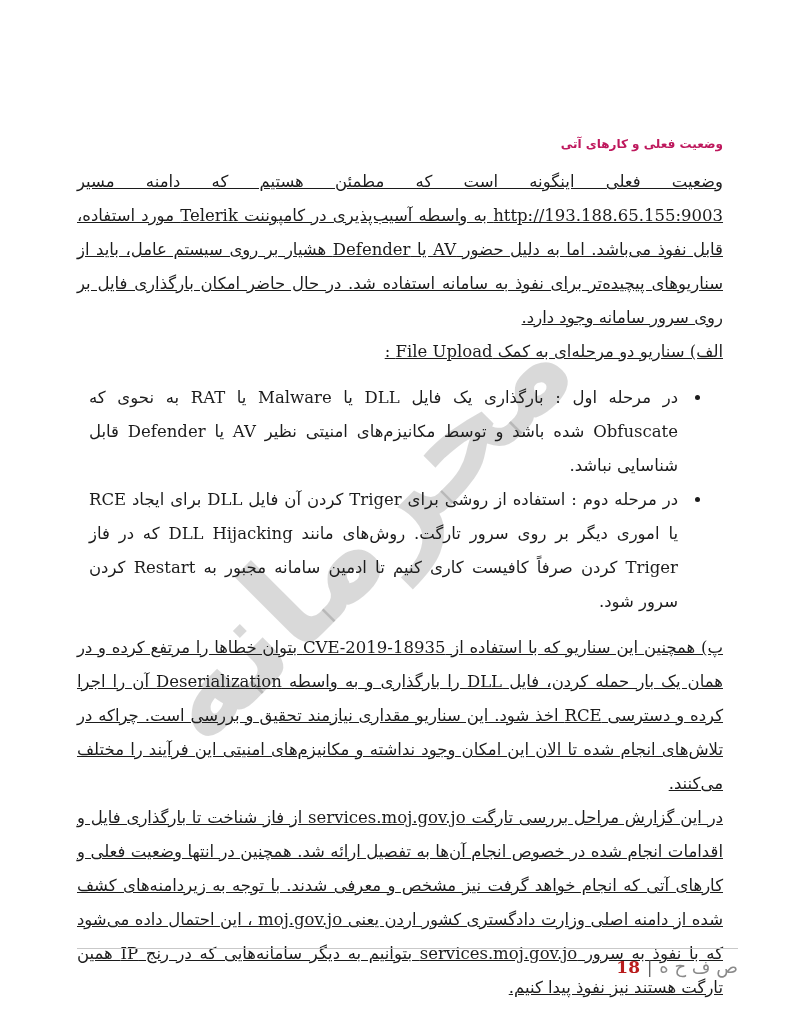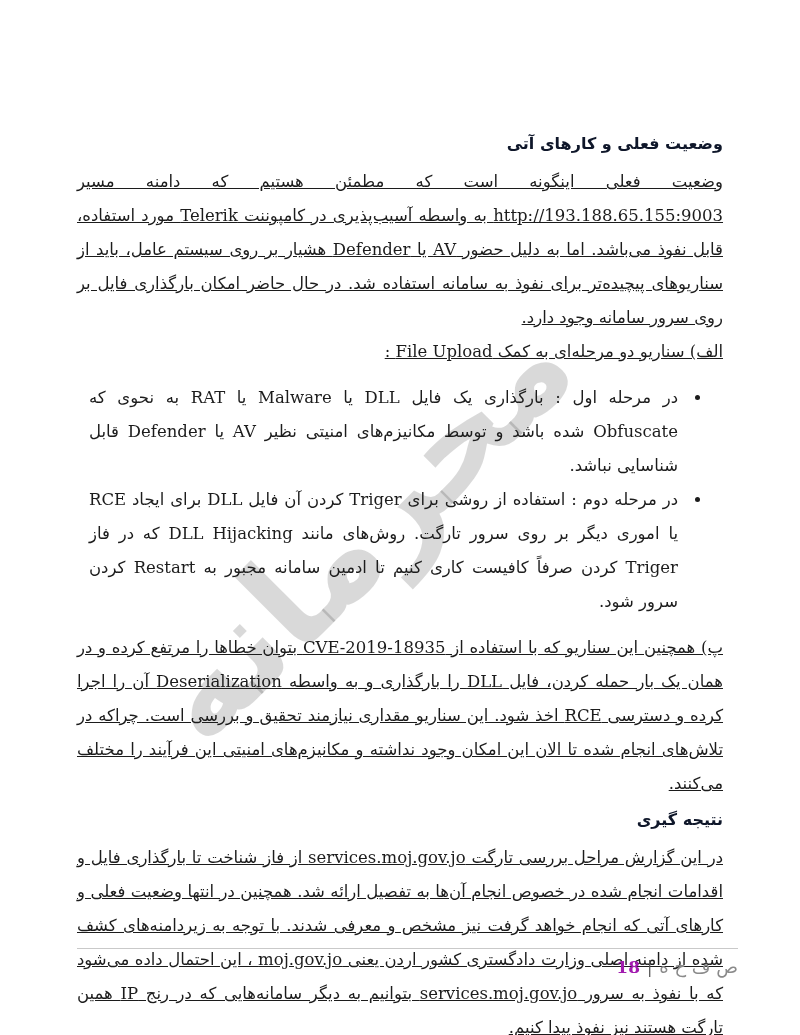--- a/index.html
+++ b/index.html
@@ -26,26 +26,26 @@
     user-select:none;
   }
   .content {
     position:absolute;
     top:125px; right:77px; left:77px;
     z-index:2;
     direction:rtl;
     text-align:justify;
   }
   .content h1 {
-    font-size:16px;
+    font-size:12px;
     font-weight:bold;
     line-height:38px;
     margin:0 0 2px 0;
     text-align:right;
-    color:#0f172a;
+    color:#be185d;
   }
   .content p {
     font-size:16.5px;
     line-height:34px;
     margin:0;
     text-decoration:underline;
   }
   .content ul {
     margin:12px;
     padding:0 28px 0 0;
@@ -71,21 +71,21 @@
     font-size:18px;
     letter-spacing:2px;
     font-family:"DejaVu Sans",sans-serif;
   }
   .footer .sep {
     color:#555555;
     font-size:16px;
     margin:0 7px;
   }
   .footer .page-num {
-    color:#a21caf;
+    color:#b91c1c;
     font-size:17px;
     font-weight:bold;
     font-family:"DejaVu Serif",serif;
   }
 </style>
 </head>
 <body>
 
 <div class="page">
 
@@ -101,21 +101,20 @@
     <p>الف) سناریو دو مرحله‌ای به کمک ⁦File Upload⁩ :</p>
 
     <ul>
       <li>در مرحله اول : بارگذاری یک فایل DLL یا Malware یا RAT به نحوی که Obfuscate شده باشد و توسط مکانیزم‌های امنیتی نظیر AV یا Defender قابل شناسایی نباشد.</li>
       <li>در مرحله دوم : استفاده از روشی برای Triger کردن آن فایل DLL برای ایجاد RCE یا اموری دیگر بر روی سرور تارگت. روش‌های مانند ⁦DLL Hijacking⁩ که در فاز Triger کردن صرفاً کافیست کاری کنیم تا ادمین سامانه مجبور به Restart کردن سرور شود.</li>
     </ul>
 
 
     <p>پ) همچنین این سناریو که با استفاده از ⁦CVE-2019-18935⁩ بتوان خطاها را مرتفع کرده و در همان یک بار حمله کردن، فایل DLL را بارگذاری و به واسطه Deserialization آن را اجرا کرده و دسترسی RCE اخذ شود. این سناریو مقداری نیازمند تحقیق و بررسی است. چراکه در تلاش‌های انجام شده تا الان این امکان وجود نداشته و مکانیزم‌های امنیتی این فرآیند را مختلف می‌کنند.</p>
 
-    <h1>نتیجه گیری</h1>
 
     <p>در این گزارش مراحل بررسی تارگت ⁦services.moj.gov.jo⁩ از فاز شناخت تا بارگذاری فایل و اقدامات انجام شده در خصوص انجام آن‌ها به تفصیل ارائه شد. همچنین در انتها وضعیت فعلی و کارهای آتی که انجام خواهد گرفت نیز مشخص و معرفی شدند. با توجه به زیردامنه‌های کشف شده از دامنه اصلی وزارت دادگستری کشور اردن یعنی ⁦moj.gov.jo⁩ ، این احتمال داده می‌شود که با نفوذ به سرور ⁦services.moj.gov.jo⁩ بتوانیم به دیگر سامانه‌هایی که در رنج IP همین تارگت هستند نیز نفوذ پیدا کنیم.</p>
 
   </main>
 
   <footer class="footer">
     <span class="page-word">ص ف ح ه</span><span class="sep">|</span><span class="page-num">18</span>
   </footer>
 
 </div>

